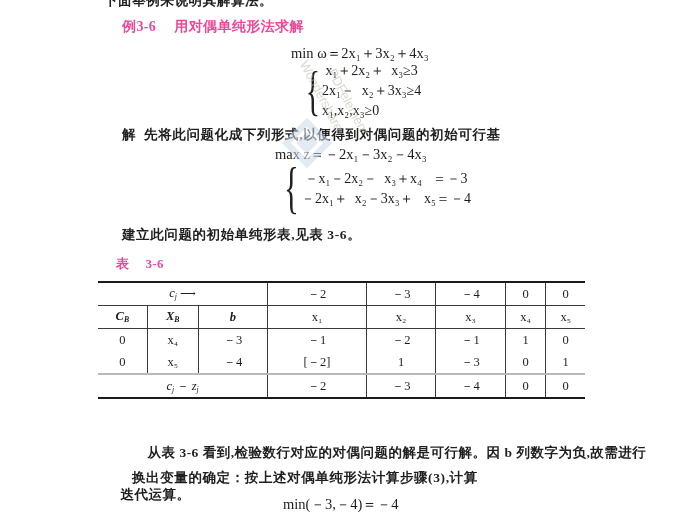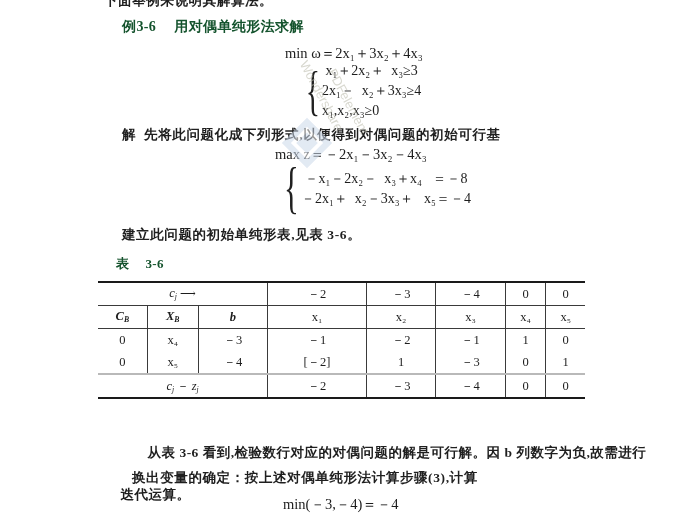--- a/index.html
+++ b/index.html
@@ -25,21 +25,21 @@
 
   
   .txt {
     position: absolute;
     white-space: nowrap;
     line-height: 1.0;
   }
   .cn {
     font-family: "Liberation Serif", "DejaVu Serif", serif;
     font-weight: 700;
-    color: #14532d;
+    color: #ec4899;
     letter-spacing: 0.4px;
   }
   .cnbody {
     font-family: "Liberation Serif", "DejaVu Serif", serif;
     font-weight: 700;
     font-size: 13.5px;
     color: #1f1f1f;
     letter-spacing: 0.6px;
   }
   .math {
@@ -65,21 +65,21 @@
     left: 122px;
     top: 20px;
     font-size: 14px;
   }
   #ex-head .lbl { font-weight: 700; }
   #ex-head .num { font-weight: 700; font-family: "Liberation Serif", serif; }
   #ex-head .body { font-weight: 700; margin-left: 18px; }
 
   
   #obj1 {
-    left: 285px;
+    left: 291px;
     top: 46px;
     font-size: 14.5px;
   }
 
   
   .sys {
     position: absolute;
     display: flex;
     align-items: center;
   }
@@ -253,21 +253,21 @@
 
   <div class="txt cnbody" id="jie">
     <span class="tag">解</span><span class="body">先将此问题化成下列形式,以便得到对偶问题的初始可行基</span>
   </div>
 
   <div class="txt math" id="obj2">max z＝－2x₁－3x₂－4x₃</div>
 
   <div class="sys" id="sys2">
     <div class="brace">{</div>
     <div class="sys-rows">
-      <div class="row math"> －x₁－2x₂－  x₃＋x₄   ＝－8</div>
+      <div class="row math"> －x₁－2x₂－  x₃＋x₄   ＝－3</div>
       <div class="row math">－2x₁＋  x₂－3x₃＋   x₅＝－4</div>
     </div>
   </div>
 
   <div class="txt cnbody" id="jianli">建立此问题的初始单纯形表,见表 3-6。</div>
 
   <div class="txt cn" id="tbl-cap">
     <span>表</span><span class="n">3-6</span>
   </div>
 

